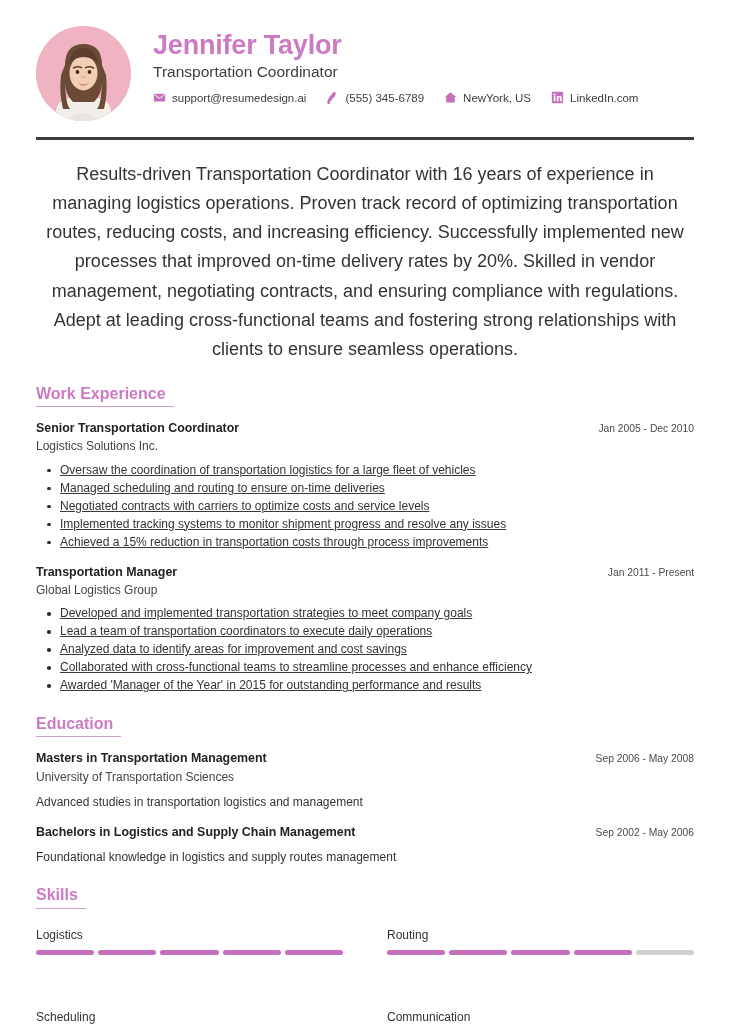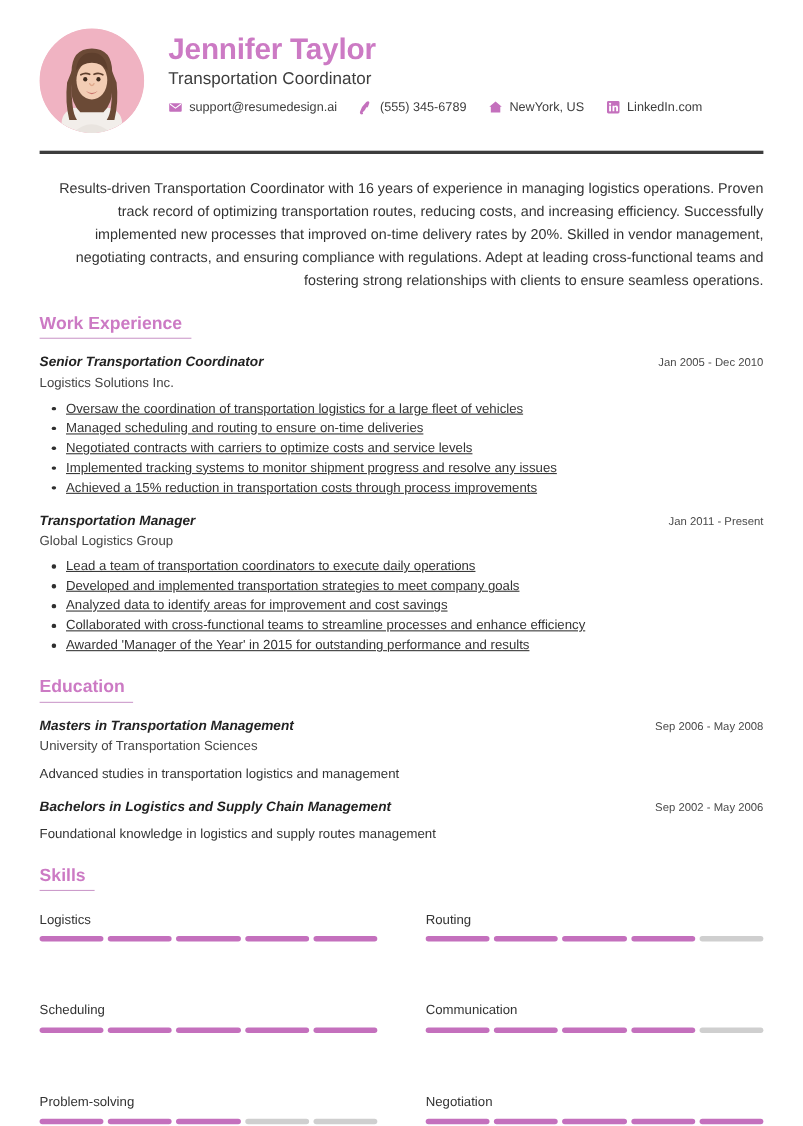--- a/index.html
+++ b/index.html
@@ -96,40 +96,39 @@
     font-weight: bold;
     color: #cc7ac4;
     border-bottom: 1.5px solid #cc9ccb;
     padding-bottom: 3px;
     padding-right: 8px;
     line-height: 1.2;
   }
 
   .summary-text {
     margin-top: 14px;
-    font-size: 13px;
+    font-size: 18px;
     line-height: 1.62;
     color: #333;
-    text-align: right;
+    text-align: center;
   }
 
   
   .entry { margin-top: 13px; }
   .entry-head {
     display: flex;
     justify-content: space-between;
     align-items: baseline;
     gap: 12px;
   }
   .entry-title {
     font-size: 12.4px;
     font-weight: bold;
     color: #222;
     line-height: 1.3;
-    font-style: italic;
   }
   .entry-date {
     font-size: 10.3px;
     color: #4a4a4a;
     white-space: nowrap;
     flex: 0 0 auto;
   }
   .entry-org {
     font-size: 12px;
     color: #444;
@@ -303,22 +302,22 @@
       </ul>
     </div>
 
     <div class="entry">
       <div class="entry-head">
         <span class="entry-title">Transportation Manager</span>
         <span class="entry-date">Jan 2011 - Present</span>
       </div>
       <div class="entry-org">Global Logistics Group</div>
       <ul class="bullets">
+        <li>Developed and implemented transportation strategies to meet company goals</li>
         <li>Lead a team of transportation coordinators to execute daily operations</li>
-        <li>Developed and implemented transportation strategies to meet company goals</li>
         <li>Analyzed data to identify areas for improvement and cost savings</li>
         <li>Collaborated with cross-functional teams to streamline processes and enhance efficiency</li>
         <li>Awarded 'Manager of the Year' in 2015 for outstanding performance and results</li>
       </ul>
     </div>
   </div>
 
   <div class="section">
     <div class="section-title">Education</div>
 

